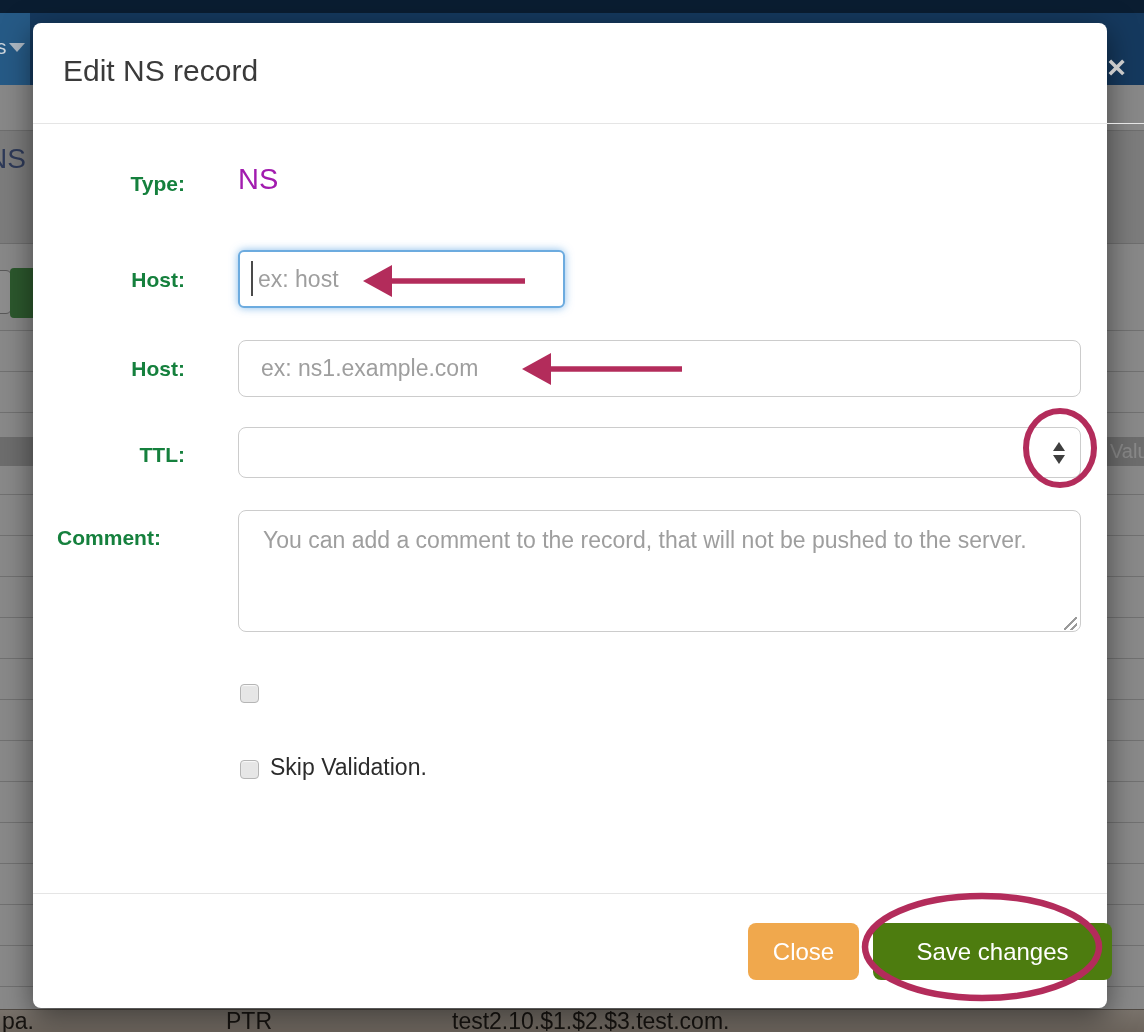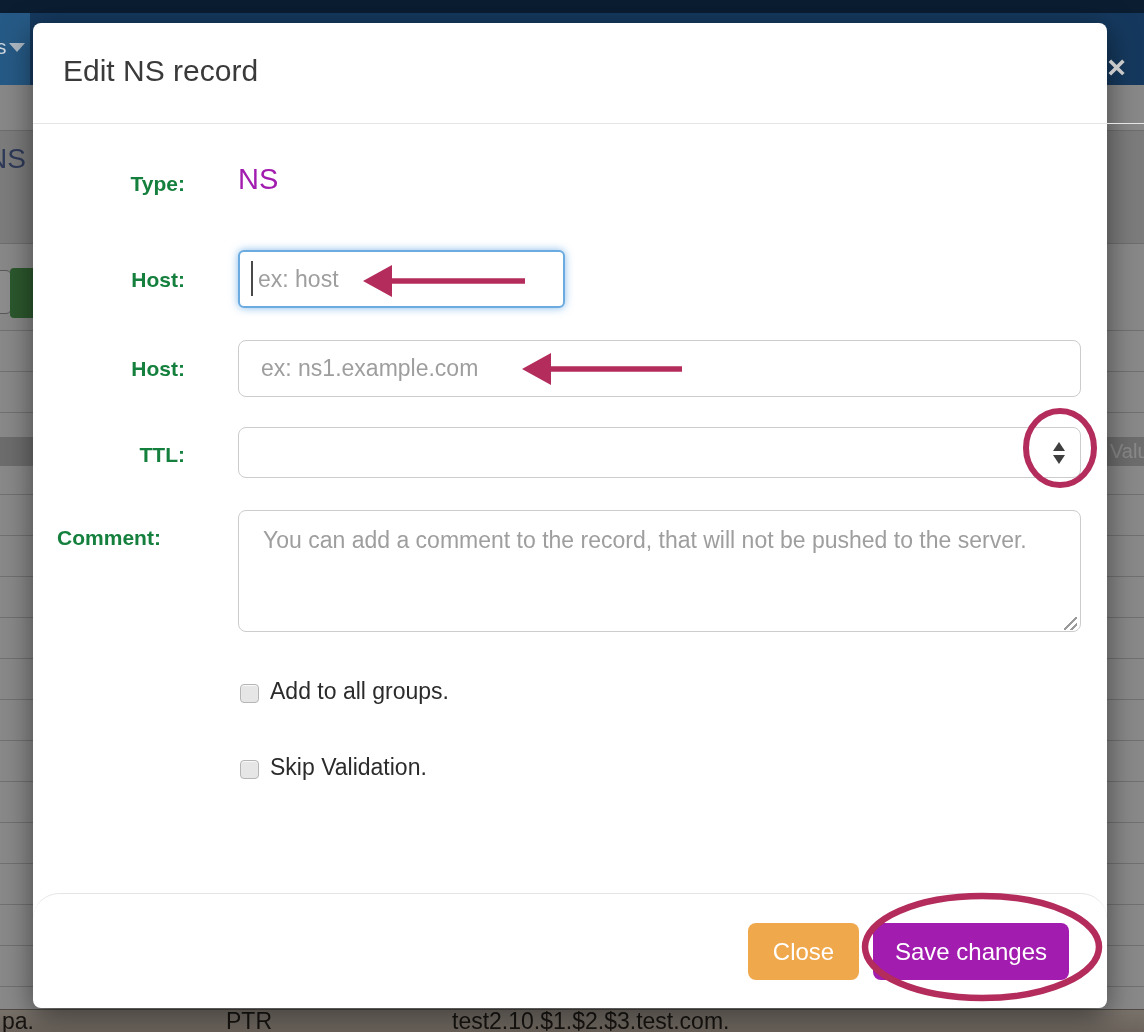--- a/index.html
+++ b/index.html
@@ -64,25 +64,25 @@
                 line-height:33px;padding:13px 24px;color:#333;resize:none;outline:none;}
   .resize-grip{position:absolute;left:1031px;top:594px;width:13px;height:13px;
                background:linear-gradient(135deg,transparent 0 45%,#9a9a9a 45% 54%,
                           transparent 54% 72%,#9a9a9a 72% 81%,transparent 81%);}
   .checkbox{position:absolute;left:207px;width:17px;height:17px;background:#e6e6e6;
             border:1px solid #b5b5b5;border-radius:4px;box-shadow:inset 0 1px 1px rgba(255,255,255,.8);
             cursor:pointer;}
   .cb1{top:661px;} .cb2{top:737px;}
   .checkbox-label{position:absolute;left:237px;font-size:23px;color:#2b2b2b;}
   .cbl1{top:655px;} .cbl2{top:731px;}
-  .modal-footer{position:absolute;left:0;top:870px;width:100%;height:115px;border-top:1px solid #e5e5e5;border-radius:26px;}
+  .modal-footer{position:absolute;left:0;top:870px;width:100%;height:115px;border-top:1px solid #e5e5e5;}
   .btn{position:absolute;top:29px;height:57px;border:none;border-radius:8px;color:#fff;
        font-family:inherit;font-size:24px;cursor:pointer;}
   .btn-close{left:715px;width:111px;background:#f0a84d;}
-  .btn-save{left:840px;width:196px;background:#a21caf;}
+  .btn-save{left:840px;width:239px;background:#4d7c0f;}
 
   
   .annot-layer{position:absolute;left:0;top:0;z-index:30;pointer-events:none;}
   .annot-fill{fill:var(--annot,#b32c5b);}
   .annot-line{stroke:var(--annot,#b32c5b);stroke-width:5.5;}
   .annot-ring{stroke:var(--annot,#b32c5b);fill:none;}
 </style>
 </head>
 <body>
 
@@ -136,21 +136,20 @@
         <span class="tri-up"></span>
           <span class="tri-down"></span>
       </span>
     </div>
 
     <div class="form-label" style="top:503px;text-align:center;">Comment:</div>
     <textarea class="comment-area" placeholder="You can add a comment to the record, that will not be pushed to the server." style=""></textarea>
     <div class="resize-grip"></div>
 
     <span class="checkbox cb1"></span>
-    <span class="checkbox-label cbl1">Add to all groups.</span>
 
     <span class="checkbox cb2"></span>
     <span class="checkbox-label cbl2">Skip Validation.</span>
 
     <div class="modal-footer">
       <button class="btn btn-close">Close</button>
       <button class="btn btn-save">Save changes</button>
     </div>
   </div>
 

